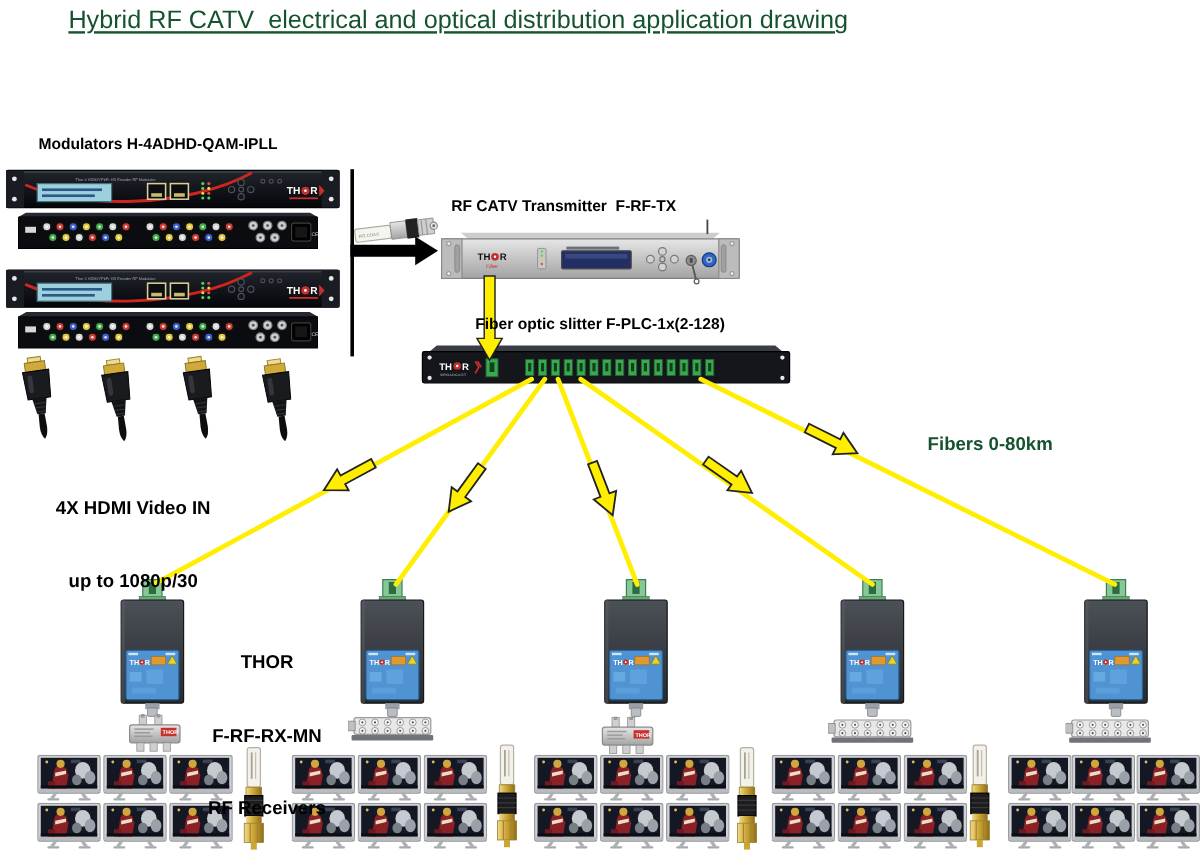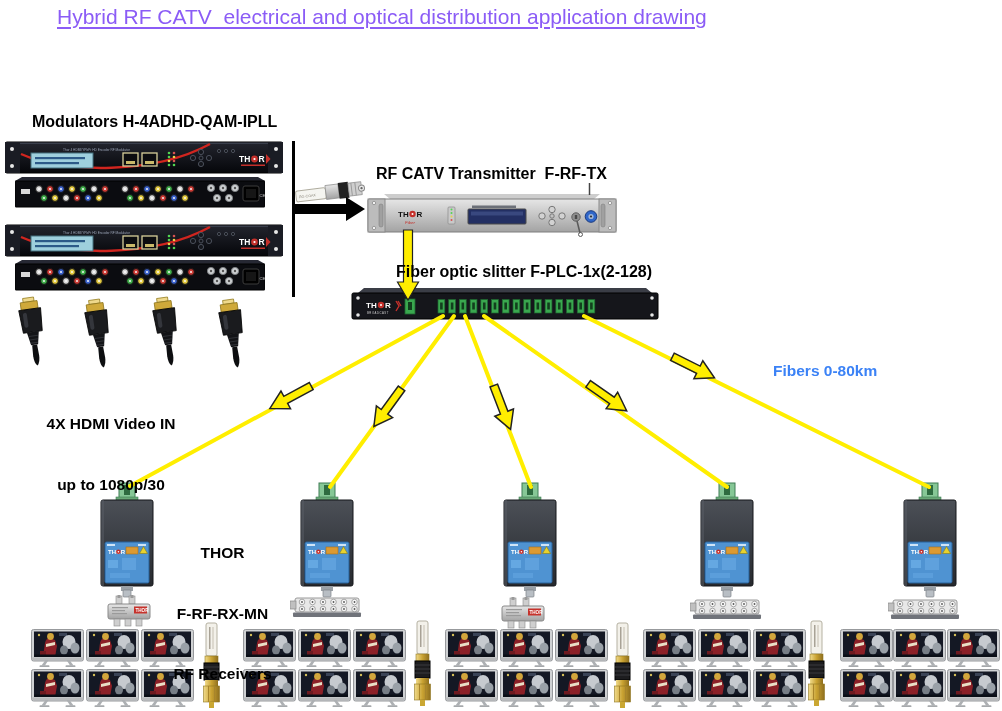--- a/index.html
+++ b/index.html
@@ -1,21 +1,21 @@
 <!DOCTYPE html>
 <html><head>
 <meta charset="utf-8">
 <style>
   html,body{margin:0;padding:0;background:#fff;}
   .canvas{position:relative;width:1002px;height:711px;background:#ffffff;overflow:hidden;
           font-family:"Liberation Sans",sans-serif;}
-  .title{position:absolute;left:57px;top:5px;font-size:21px;font-weight:400;color:#8b5cf6;
+  .title{position:absolute;left:57px;top:5px;font-size:21px;font-weight:400;color:#14532d;
          text-decoration:underline;text-underline-offset:3px;white-space:pre;z-index:30;}
   .lbl{position:absolute;font-weight:bold;color:#000;white-space:pre;z-index:30;line-height:1.3;}
-  .big{font-size:16px;}
+  .big{font-size:13px;}
   .mid{font-size:15.5px;}
   .center{text-align:center;}
   .red{color:#ff0000;}
   .divider{position:absolute;background:#000;z-index:8;}
   #devices .dev{position:absolute;z-index:10;}
   #wires{position:absolute;left:0;top:0;z-index:15;pointer-events:none;}
   svg text{font-family:"Liberation Sans",sans-serif;}
 </style>
 </head>
 <body>
@@ -28,21 +28,21 @@
 
   <div class="lbl big" style="left:376px;top:164px">RF CATV Transmitter  F-RF-TX</div>
 
   <div class="lbl big" style="left:396px;top:262px">Fiber optic slitter F-PLC-1x(2-128)</div>
 
   <div class="lbl mid center" style="left:30px;top:374px;width:162px">
     <div>4X HDMI Video IN</div>
     <div>up to 1080p/30</div>
   </div>
 
-  <div class="lbl mid red" style="left: 773px; top: 361px; color: #3b82f6;">Fibers 0-80km</div>
+  <div class="lbl mid red" style="left: 773px; top: 361px; color: #14532d;">Fibers 0-80km</div>
 
   <div class="lbl mid center" style="left:150px;top:503px;width:145px">
     <div>THOR</div>
     <div>F-RF-RX-MN</div>
     <div>RF Receivers</div>
   </div>
 
   <div class="divider" style="left:292px;top:141px;width:3px;height:156px"></div>
 
   <div id="devices">

